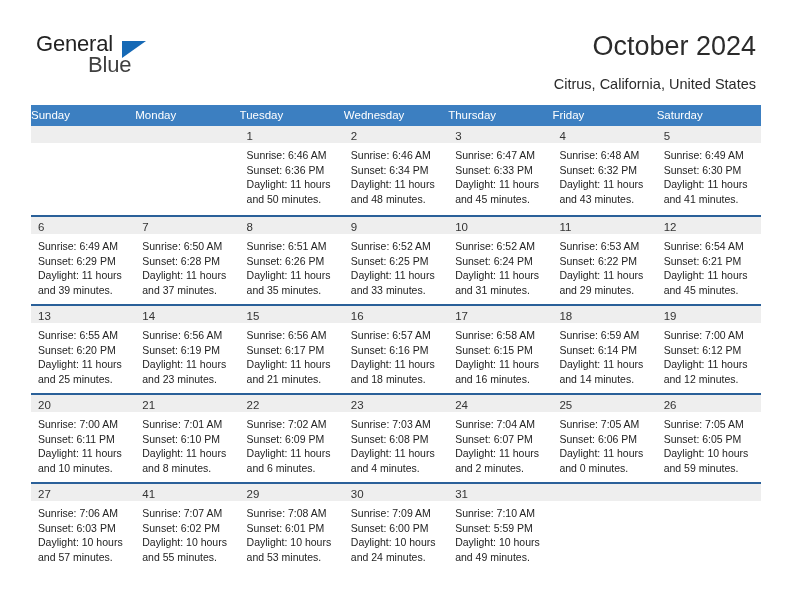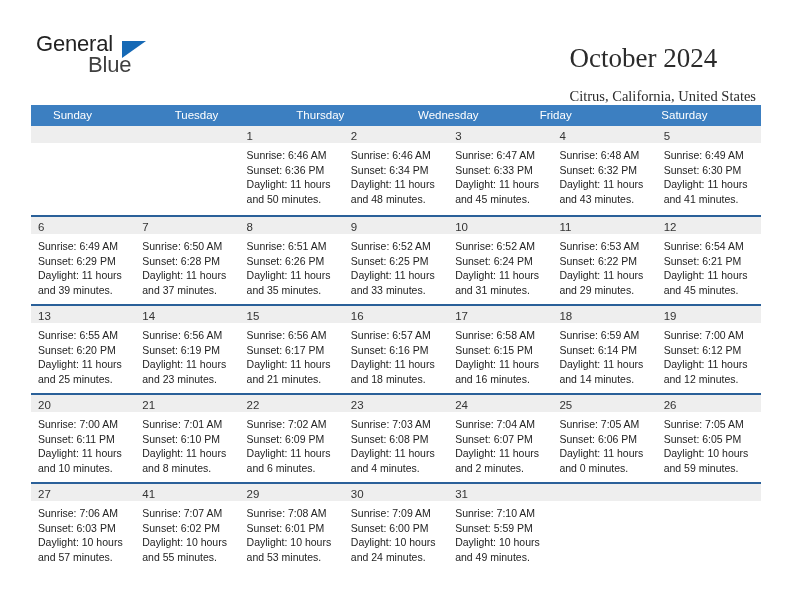--- a/index.html
+++ b/index.html
@@ -59,23 +59,22 @@
     left: 52px;
     top: 21px;
     font-size: 22px;
     color: #404040;
     letter-spacing: -0.2px;
     line-height: 24px;
   }
   .title-block {
     position: absolute;
     right: 36px;
-    top: 42px;
-    text-align: left;
-    font-family: Liberation Serif, serif;
+    top: 30px;
+    text-align: right;
   }
   .month-title {
     font-size: 27px;
     color: #2b2b2b;
     line-height: 32px;
     white-space: nowrap;
   }
   .location-title {
     font-size: 14.5px;
     color: #2b2b2b;
@@ -95,21 +94,21 @@
     display: flex;
     width: 730px;
     height: 21px;
     background: #3c7fc1;
   }
   .weekday {
     flex: 1 1 0;
     color: #ffffff;
     font-size: 11.5px;
     line-height: 21px;
-    padding-left: 22px;
+    padding-left: 0;
     box-sizing: border-box;
     white-space: nowrap;
     overflow: hidden;
   }
   .week {
     display: flex;
     width: 730px;
     height: 89px;
     border-top: 2px solid #2a6099;
     box-sizing: border-box;
@@ -164,23 +163,24 @@
       <div class="month-title">October 2024</div>
       <div class="location-title">Citrus, California, United States</div>
     </div>
 
   </div>
 
   <div class="calendar">
 
     <div class="weekdays">
       <div class="weekday">Sunday</div>
+      <div class="weekday">Monday</div>
       <div class="weekday">Tuesday</div>
+      <div class="weekday">Wednesday</div>
       <div class="weekday">Thursday</div>
-      <div class="weekday">Wednesday</div>
       <div class="weekday">Friday</div>
       <div class="weekday">Saturday</div>
     </div>
 
     <div id="weeks-container">
         <div class="week">
           <div class="day empty">
             <div class="day-num-band"><span class="day-num"></span></div>
           </div>
           <div class="day empty">

